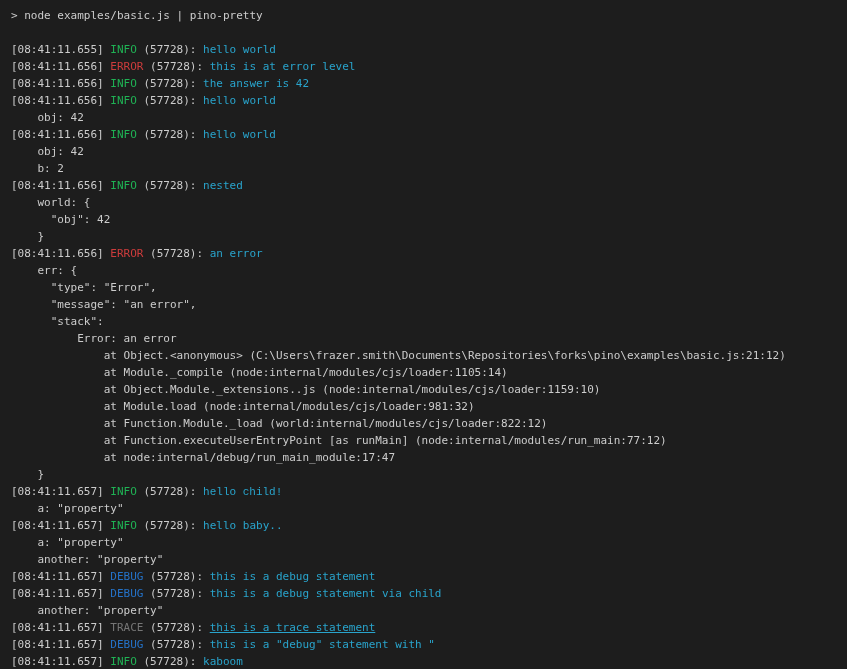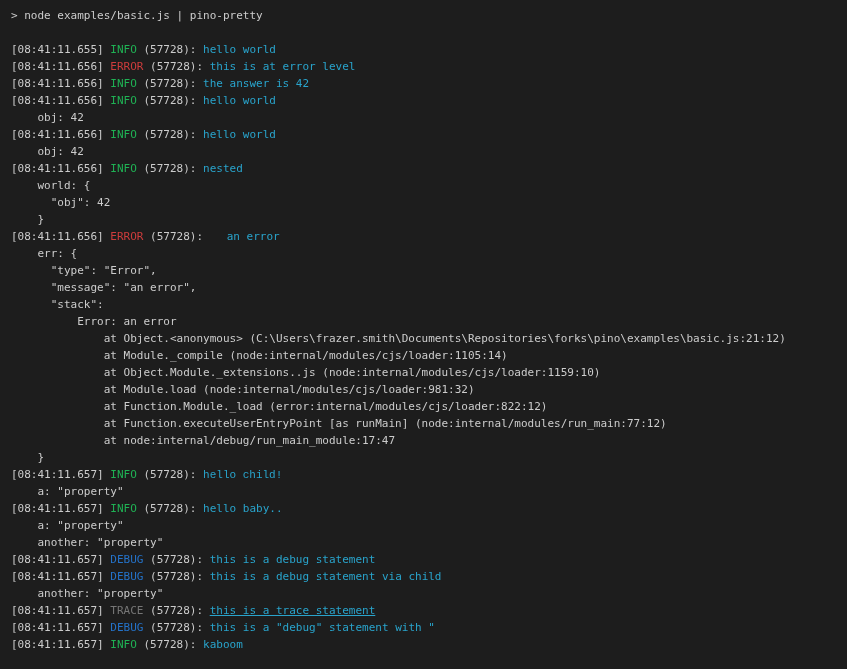--- a/index.html
+++ b/index.html
@@ -30,35 +30,36 @@
   <div>
       <div class="line">&gt; node examples/basic.js | pino-pretty</div>
       <div class="line">&nbsp;</div>
       <div class="line"><span style="color: rgb(204, 204, 204);">[08:41:11.655] </span><span style="color: rgb(31, 178, 84);">INFO</span><span style="color: rgb(204, 204, 204);"> (57728): </span><span style="color: rgb(41, 164, 204);">hello world</span></div>
       <div class="line"><span style="color: rgb(204, 204, 204);">[08:41:11.656] </span><span style="color: rgb(205, 60, 60);">ERROR</span><span style="color: rgb(204, 204, 204);"> (57728): </span><span style="color: rgb(41, 164, 204);">this is at error level</span></div>
       <div class="line"><span style="color: rgb(204, 204, 204);">[08:41:11.656] </span><span style="color: rgb(31, 178, 84);">INFO</span><span style="color: rgb(204, 204, 204);"> (57728): </span><span style="color: rgb(41, 164, 204);">the answer is 42</span></div>
       <div class="line"><span style="color: rgb(204, 204, 204);">[08:41:11.656] </span><span style="color: rgb(31, 178, 84);">INFO</span><span style="color: rgb(204, 204, 204);"> (57728): </span><span style="color: rgb(41, 164, 204);">hello world</span></div>
       <div class="line">    obj: 42</div>
       <div class="line"><span style="color: rgb(204, 204, 204);">[08:41:11.656] </span><span style="color: rgb(31, 178, 84);">INFO</span><span style="color: rgb(204, 204, 204);"> (57728): </span><span style="color: rgb(41, 164, 204);">hello world</span></div>
       <div class="line">    obj: 42</div>
+      <div class="line">    b: 2</div>
       <div class="line"><span style="color: rgb(204, 204, 204);">[08:41:11.656] </span><span style="color: rgb(31, 178, 84);">INFO</span><span style="color: rgb(204, 204, 204);"> (57728): </span><span style="color: rgb(41, 164, 204);">nested</span></div>
       <div class="line">    world: {</div>
       <div class="line">      "obj": 42</div>
       <div class="line">    }</div>
-      <div class="line"><span style="color: rgb(204, 204, 204);">[08:41:11.656] </span><span style="color: rgb(205, 60, 60);">ERROR</span><span style="color: rgb(204, 204, 204);"> (57728): </span><span style="color: rgb(41, 164, 204); margin-left: 17px;">an error</span></div>
+      <div class="line"><span style="color: rgb(204, 204, 204);">[08:41:11.656] </span><span style="color: rgb(205, 60, 60);">ERROR</span><span style="color: rgb(204, 204, 204);"> (57728): </span><span style="color: rgb(41, 164, 204);">an error</span></div>
       <div class="line">    err: {</div>
       <div class="line">      "type": "Error",</div>
       <div class="line">      "message": "an error",</div>
       <div class="line">      "stack":</div>
       <div class="line">          Error: an error</div>
       <div class="line">              at Object.&lt;anonymous&gt; (C:\Users\frazer.smith\Documents\Repositories\forks\pino\examples\basic.js:21:12)</div>
       <div class="line">              at Module._compile (node:internal/modules/cjs/loader:1105:14)</div>
       <div class="line">              at Object.Module._extensions..js (node:internal/modules/cjs/loader:1159:10)</div>
       <div class="line">              at Module.load (node:internal/modules/cjs/loader:981:32)</div>
-      <div class="line">              at Function.Module._load (error:internal/modules/cjs/loader:822:12)</div>
+      <div class="line">              at Function.Module._load (world:internal/modules/cjs/loader:822:12)</div>
       <div class="line">              at Function.executeUserEntryPoint [as runMain] (node:internal/modules/run_main:77:12)</div>
       <div class="line">              at node:internal/debug/run_main_module:17:47</div>
       <div class="line">    }</div>
       <div class="line"><span style="color: rgb(204, 204, 204);">[08:41:11.657] </span><span style="color: rgb(31, 178, 84);">INFO</span><span style="color: rgb(204, 204, 204);"> (57728): </span><span style="color: rgb(41, 164, 204); font-family: Liberation Mono, monospace;">hello child!</span></div>
       <div class="line">    a: "property"</div>
       <div class="line"><span style="color: rgb(204, 204, 204);">[08:41:11.657] </span><span style="color: rgb(31, 178, 84);">INFO</span><span style="color: rgb(204, 204, 204);"> (57728): </span><span style="color: rgb(41, 164, 204); text-align: right;">hello baby..</span></div>
       <div class="line">    a: "property"</div>
       <div class="line">    another: "property"</div>
       <div class="line"><span style="color: rgb(204, 204, 204);">[08:41:11.657] </span><span style="color: rgb(36, 114, 200);">DEBUG</span><span style="color: rgb(204, 204, 204);"> (57728): </span><span style="color: rgb(41, 164, 204);">this is a debug statement</span></div>
       <div class="line"><span style="color: rgb(204, 204, 204);">[08:41:11.657] </span><span style="color: rgb(36, 114, 200);">DEBUG</span><span style="color: rgb(204, 204, 204);"> (57728): </span><span style="color: rgb(41, 164, 204);">this is a debug statement via child</span></div>

